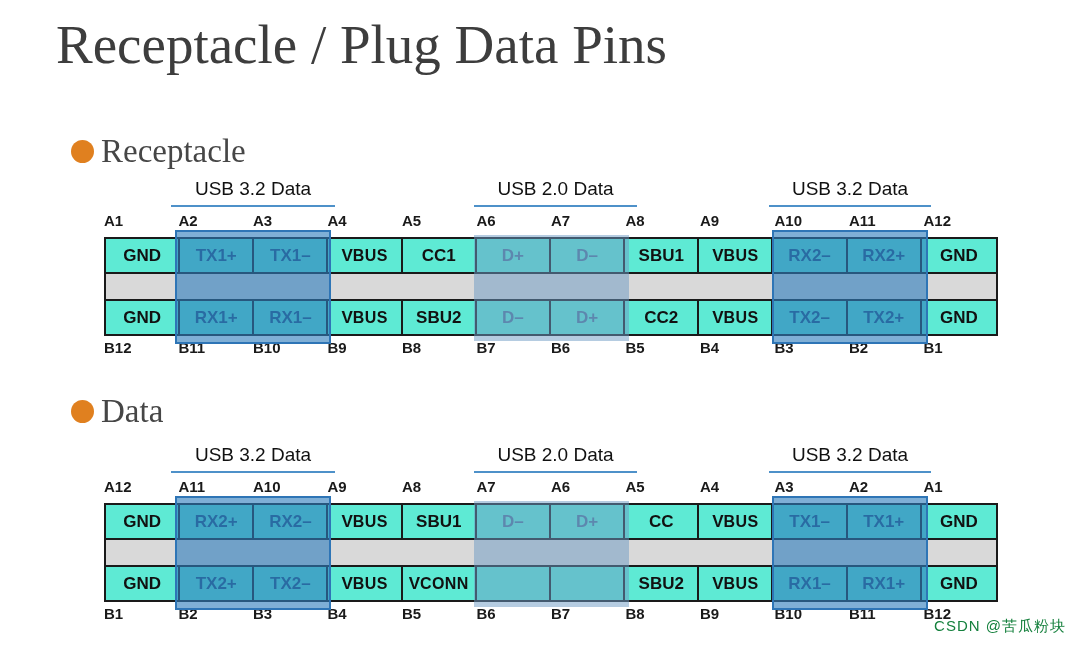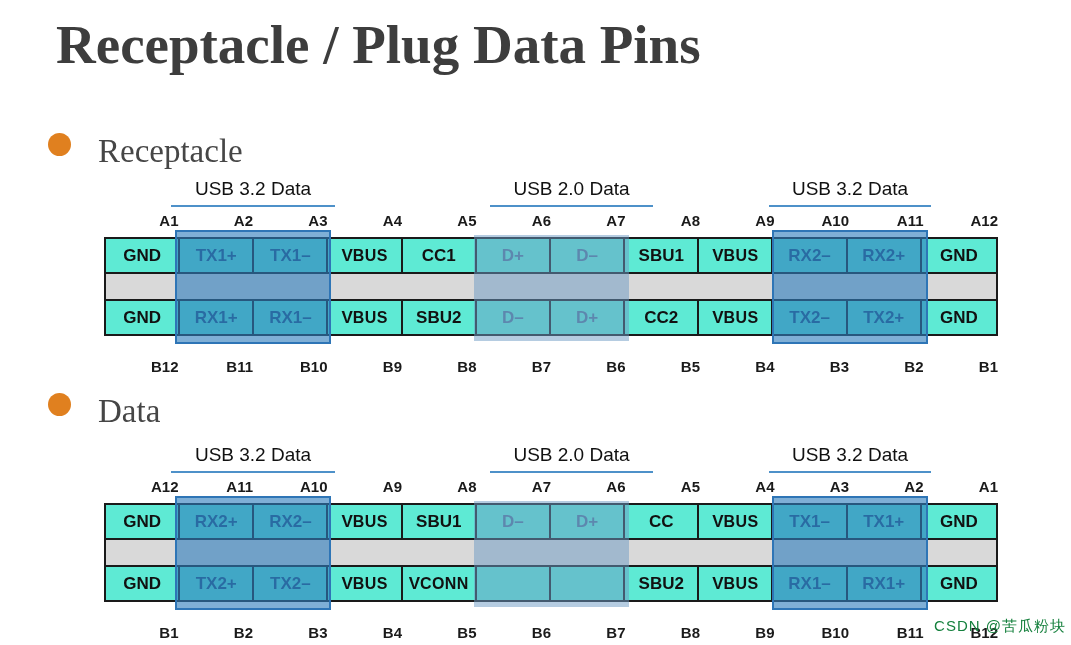--- a/index.html
+++ b/index.html
@@ -1,34 +1,34 @@
 <!DOCTYPE html>
 <html><head>
 <meta charset="utf-8">
 <style>
   *{margin:0;padding:0;box-sizing:border-box}
   html,body{width:1071px;height:645px}
   body{background:#ffffff;font-family:"Liberation Sans",sans-serif;position:relative;overflow:hidden}
-  .title{position:absolute;left:56px;top:13px;font-family:"Liberation Serif",serif;font-size:55px;font-weight:700;color:#3d3d3d;white-space:nowrap}
-  .sec-head{position:absolute;left:48px;display:flex;align-items:flex-start;gap:27px}
+  .title{position:absolute;left:56px;top:13px;font-family:"Liberation Serif",serif;font-size:55px;font-weight:400;color:#3d3d3d;white-space:nowrap}
+  .sec-head{position:absolute;left:71px;display:flex;align-items:center;gap:7px}
   .sh-receptacle{top:133px}
   .sh-plug{top:393px}
   .bullet{width:23px;height:23px;border-radius:50%;background:#E0801F;flex:0 0 auto}
   .sec-text{font-family:"Liberation Serif",serif;font-size:33px;color:#464646}
   .diagram{position:absolute;left:0;width:1071px;height:196px}
   .d-receptacle{top:175px}
   .d-plug{top:441px}
   .glabel{position:absolute;top:3px;height:29px;text-align:center;font-size:19px;color:#111;border-bottom:2px solid #4E91C9;padding-bottom:18px;white-space:nowrap}
   .g0{left:171px;width:164px}
-  .g1{left:490px;width:163px}
+  .g1{left:474px;width:163px}
   .g2{left:769px;width:162px}
   .plabels{position:absolute;left:104px;width:894px;display:grid;grid-template-columns:repeat(12,1fr)}
   .plabels.toprow{top:37px}
-  .plabels.bottomrow{top:183px}
-  .plabel{text-align:right;font-weight:700;font-size:15px;color:#1a1a1a}
+  .plabels.bottomrow{top:164px}
+  .plabel{text-align:left;font-weight:700;font-size:15px;color:#1a1a1a}
   .ptable{position:absolute;left:104px;top:62px;width:894px;border:2px solid #1a1a1a;background:#5eead4}
   .prow{display:grid;grid-template-columns:repeat(12,1fr)}
   .prow.rowa{height:35px;border-bottom:2px solid #1a1a1a}
   .prow.rowb{height:33px}
   .pspacer{height:27px;background:#D9D9D9;border-bottom:2px solid #1a1a1a}
   .cell{display:flex;align-items:center;justify-content:center;font-weight:700;font-size:17px;color:#111;border-right:2px solid #1a1a1a;white-space:nowrap}
   .cell:last-child{border-right:0}
   .cell:nth-child(2),.cell:nth-child(3),.cell:nth-child(10),.cell:nth-child(11){color:#1F4E79}
   .cell:nth-child(6),.cell:nth-child(7){color:#4F7599}
   .subcap{font-size:16px;letter-spacing:.4px}

